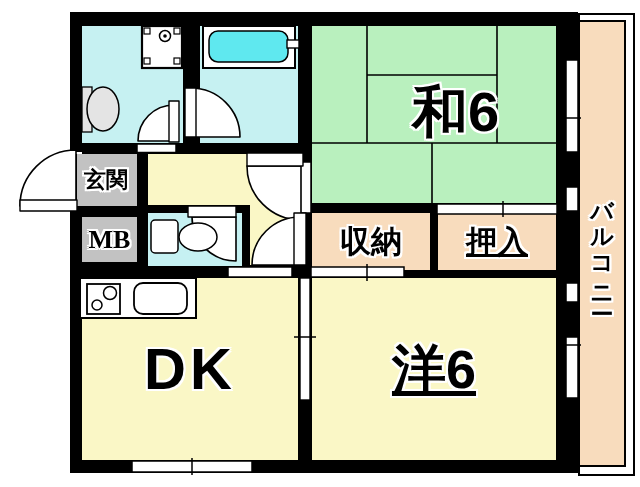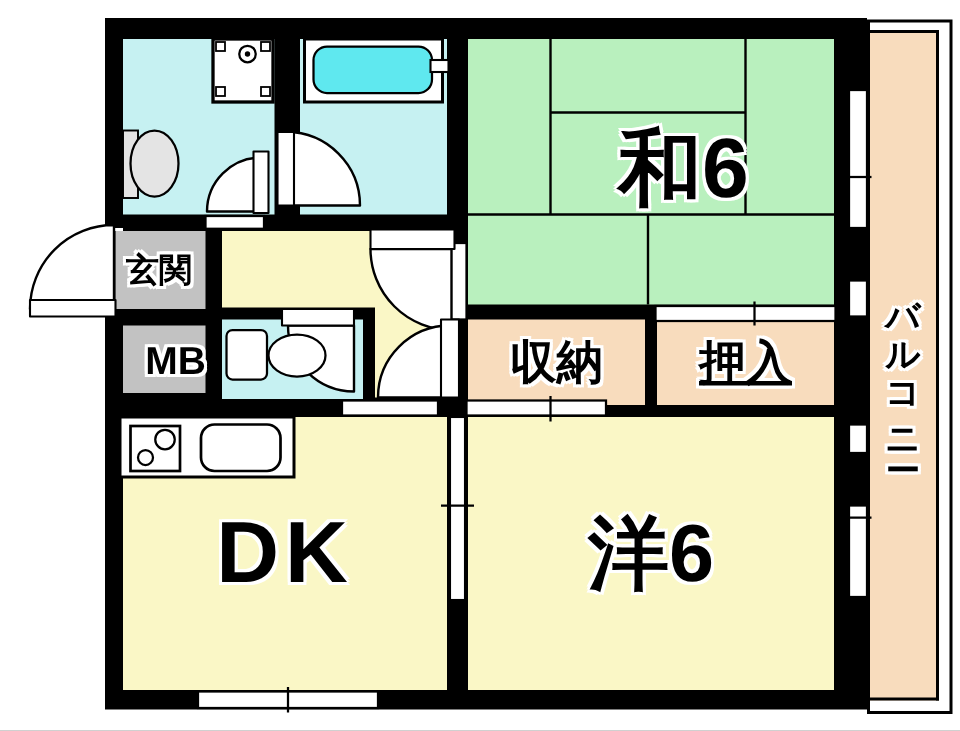--- a/index.html
+++ b/index.html
@@ -126,30 +126,30 @@
       <rect x="87" y="284" width="33" height="30" fill="#fff" stroke="#000" stroke-width="1.8"></rect>
       <circle cx="110" cy="293" r="6.5" fill="#fff" stroke="#000" stroke-width="1.5"></circle>
       <circle cx="97" cy="305" r="5" fill="#fff" stroke="#000" stroke-width="1.5"></circle>
       <rect x="134" y="283" width="53" height="31" rx="9" fill="#fff" stroke="#000" stroke-width="1.8"></rect>
     </g>
   </svg>
 
   <div class="abs lbl-center" style="left:312px;top:74px;width:287px;height:76px;">
     <span class="label" style="font-size:56px;">和6</span>
   </div>
-  <div class="abs lbl-center" style="left:312px;top:278px;width:244px;height:182px;">
+  <div class="abs lbl-center" style="left:312px;top:278px;width:244px;height:182px;text-decoration:underline;">
     <span class="label" style="font-size:54px;">洋6</span>
   </div>
   <div class="abs lbl-center" style="left:75px;top:154px;width:62px;height:52px;">
     <span class="label" style="font-size:22px;">玄関</span>
   </div>
   <div class="abs lbl-center" style="left:82px;top:278px;width:216px;height:182px;">
     <span class="label" style="font-size:58px;letter-spacing:4px;">DK</span>
   </div>
-  <div class="abs lbl-center" style="left:82px;top:217px;width:70px;height:45px;">
+  <div class="abs lbl-center" style="left:82px;top:217px;width:55px;height:45px;font-family:Liberation Serif, serif;">
     <span class="label" style="font-size:26px;">MB</span>
   </div>
   <div class="abs lbl-center" style="left:312px;top:213px;width:118px;height:57px;">
     <span class="label" style="font-size:31px;">収納</span>
   </div>
   <div class="abs lbl-center" style="left:438px;top:213px;width:118px;height:57px;">
     <span class="label" style="font-size:31px;text-decoration:underline;">押入</span>
   </div>
 
 </div>

